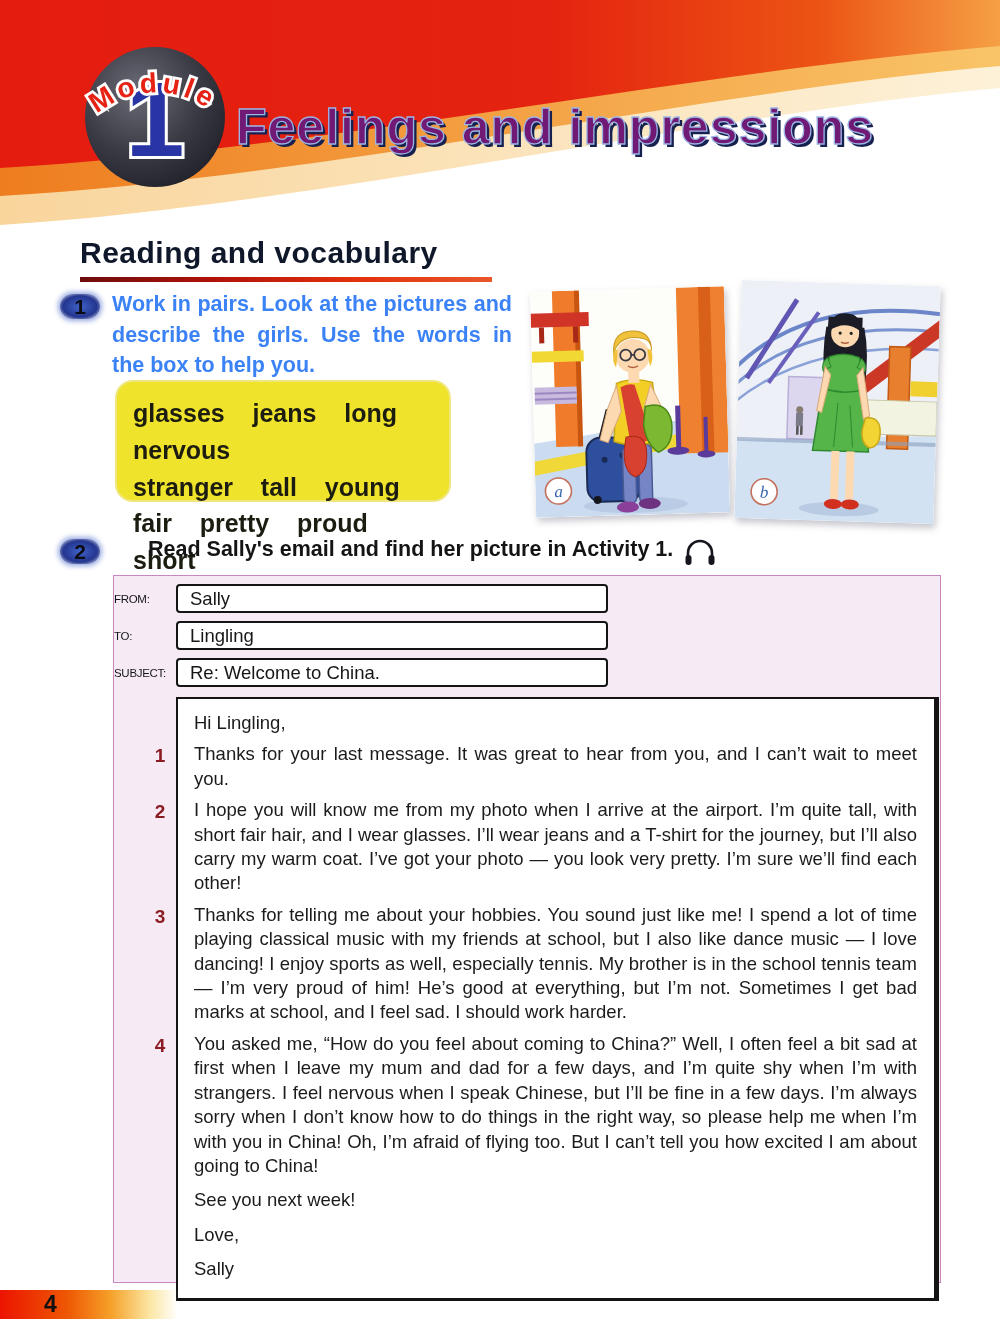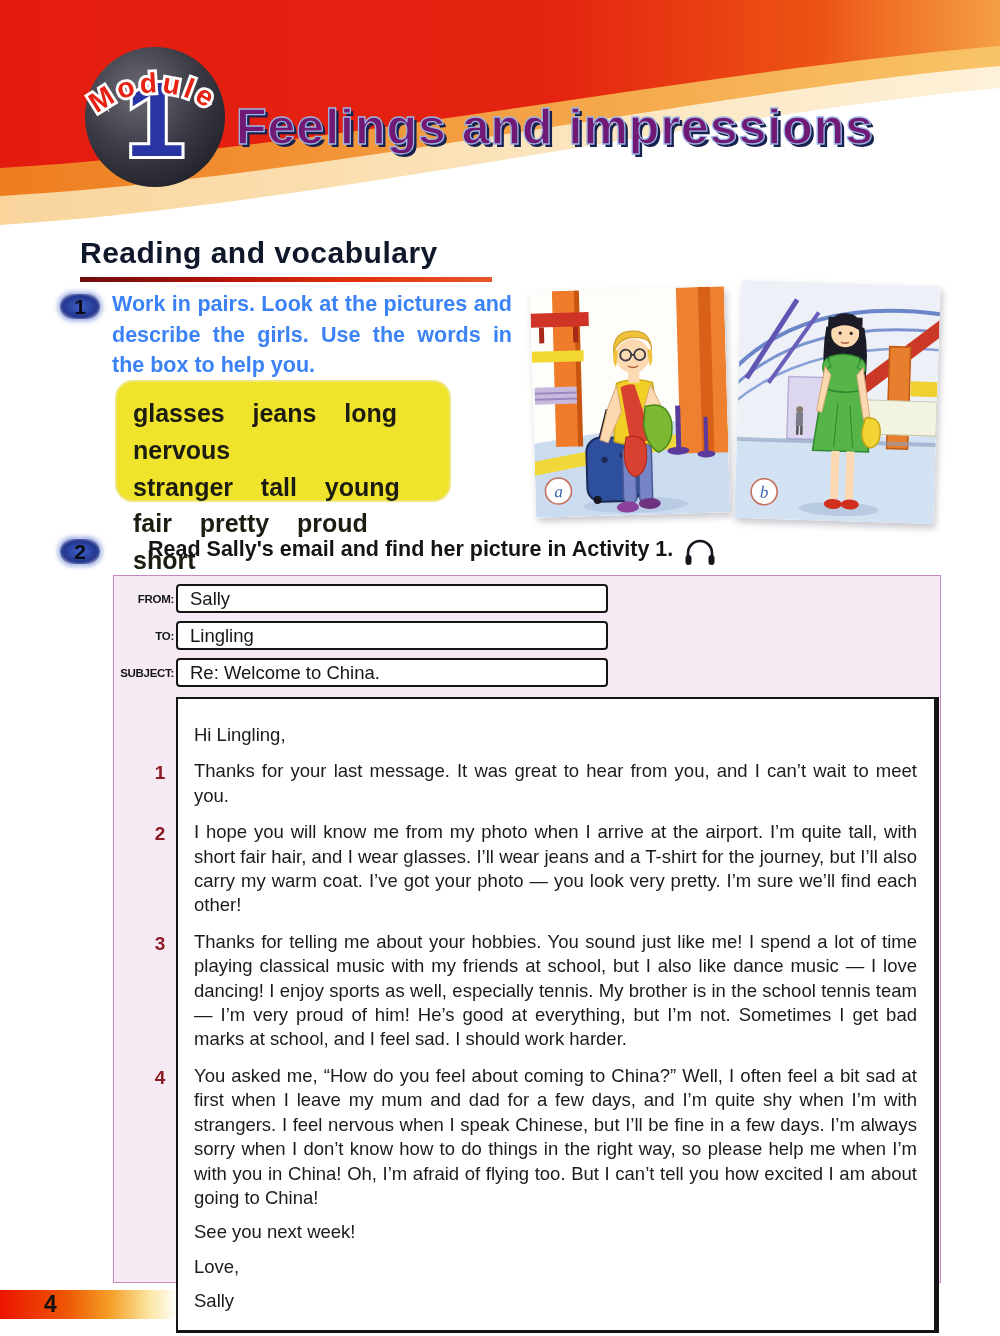--- a/index.html
+++ b/index.html
@@ -45,29 +45,29 @@
   
   .pic{position:absolute;box-shadow:2px 4px 7px rgba(90,90,110,.35);background:#fff;}
   .pic-a{left:533px;top:289px;width:194px;height:226px;transform:rotate(-1.6deg);}
   .pic-b{left:738px;top:283px;width:199px;height:238px;transform:rotate(1.8deg);}
   .pic svg{display:block;}
 
   
   .email{position:absolute;left:113px;top:575px;width:828px;height:708px;
       background:#f6ebf5;border:1.5px solid #c687c2;box-sizing:border-box;}
   .email-row{display:flex;align-items:center;margin:8px 0 7px 0;}
-  .email-label{width:60px;text-align:right;font-size:11.5px;font-weight:bold;
+  .email-label{width:60px;text-align:left;font-size:11.5px;font-weight:normal;
       color:#15151d;letter-spacing:-.3px;flex:none;}
   .email-field{width:416px;height:24px;margin-left:2px;background:#fff;
       border:2.5px solid #141414;border-radius:4px;
       font-size:18.5px;color:#161616;padding:1px 0 0 12px;line-height:24px;}
   .email-body{position:relative;margin:10px 3px 0 62px;width:763px;box-sizing:border-box;
       background:#fff;border:2px solid #141414;border-right-width:5px;border-bottom-width:3px;
       padding:12px 17px 14px 16px;}
-  .email-body p{position:relative;margin:12px 0 7px 0;font-size:18.5px;line-height:1.32;
+  .email-body p{position:relative;margin:0 0 7px 0;font-size:18.5px;line-height:1.32;
       color:#1b1b1b;text-align:justify;}
   .email-body p.no-just{text-align:left;}
   .pnum{position:absolute;left:-49px;top:1px;width:30px;text-align:center;
       font-size:19px;font-weight:bold;color:#8b1c23;}
 
   
   .footer-bar{position:absolute;left:0;top:1290px;width:178px;height:29px;
       background:linear-gradient(to right,#ec1400 0%,#ee5804 38%,#f5a028 62%,#fbe6a2 84%,rgba(255,255,255,0) 100%);}
   .page-num{position:absolute;left:44px;top:1291px;font-size:23px;font-weight:bold;color:#111;}
 </style>

